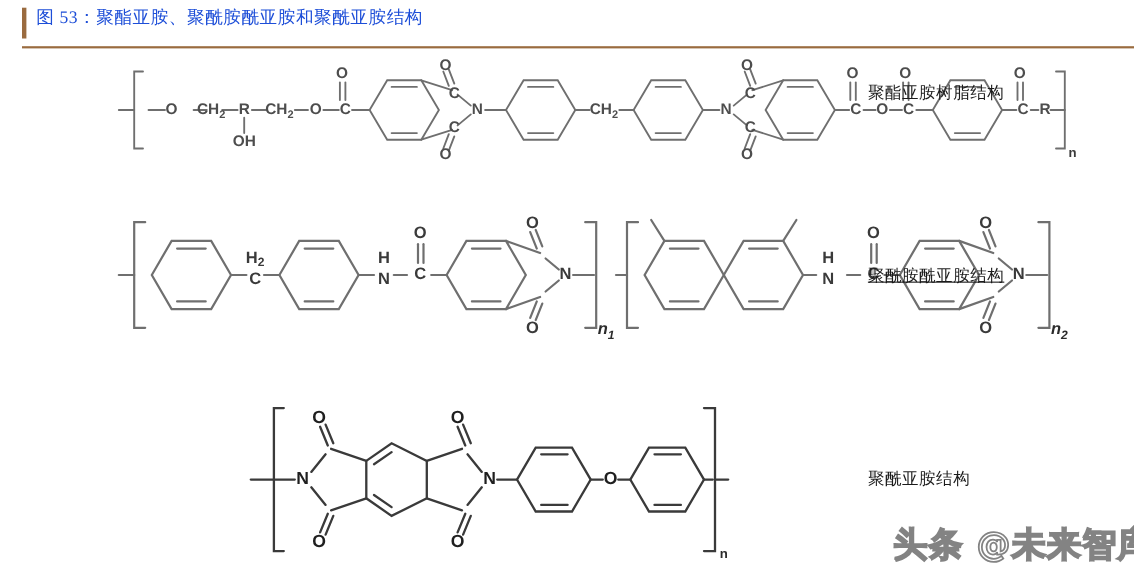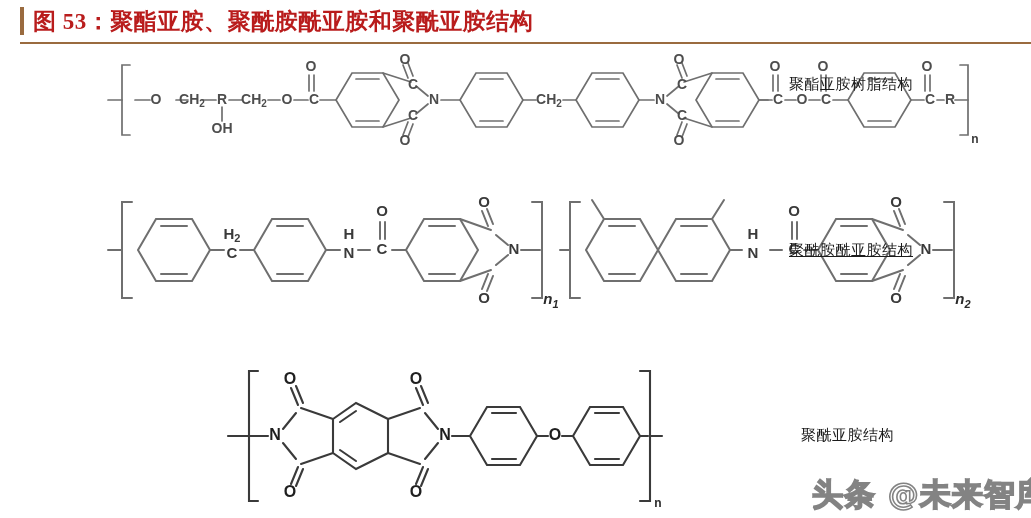--- a/index.html
+++ b/index.html
@@ -27,24 +27,24 @@
     left: 20px;
     top: 7px;
     width: 4px;
     height: 28px;
     background: #9a6b3f;
   }
   .fig-title {
     position: absolute;
     left: 33px;
     top: 6px;
-    font-size: 23px;
-    font-weight: bold;
+    font-size: 16px;
+    font-weight: normal;
     letter-spacing: 0.5px;
-    color: #b91c1c;
+    color: #1d4ed8;
     font-family: "Liberation Serif", "DejaVu Serif", serif;
     white-space: nowrap;
   }
   .title-rule {
     position: absolute;
     left: 20px;
     top: 42px;
     width: 1011px;
     height: 2px;
     background: #9a6b3f;
@@ -61,21 +61,21 @@
   .row-label {
     position: absolute;
     font-size: 15px;
     color: #1b1b1b;
     font-family: "Liberation Serif", "DejaVu Serif", serif;
     white-space: nowrap;
     letter-spacing: 0.5px;
   }
   #label-1 { left: 789px; top: 75px; }
   #label-2 { left: 789px; top: 241px; text-decoration: underline; }
-  #label-3 { left: 789px; top: 426px; margin-left: 12px; }
+  #label-3 { left: 789px; top: 426px; }
 
   
   .watermark {
     position: absolute;
     left: 812px;
     top: 474px;
     font-size: 31px;
     font-weight: bold;
     letter-spacing: 1px;
     color: transparent;

